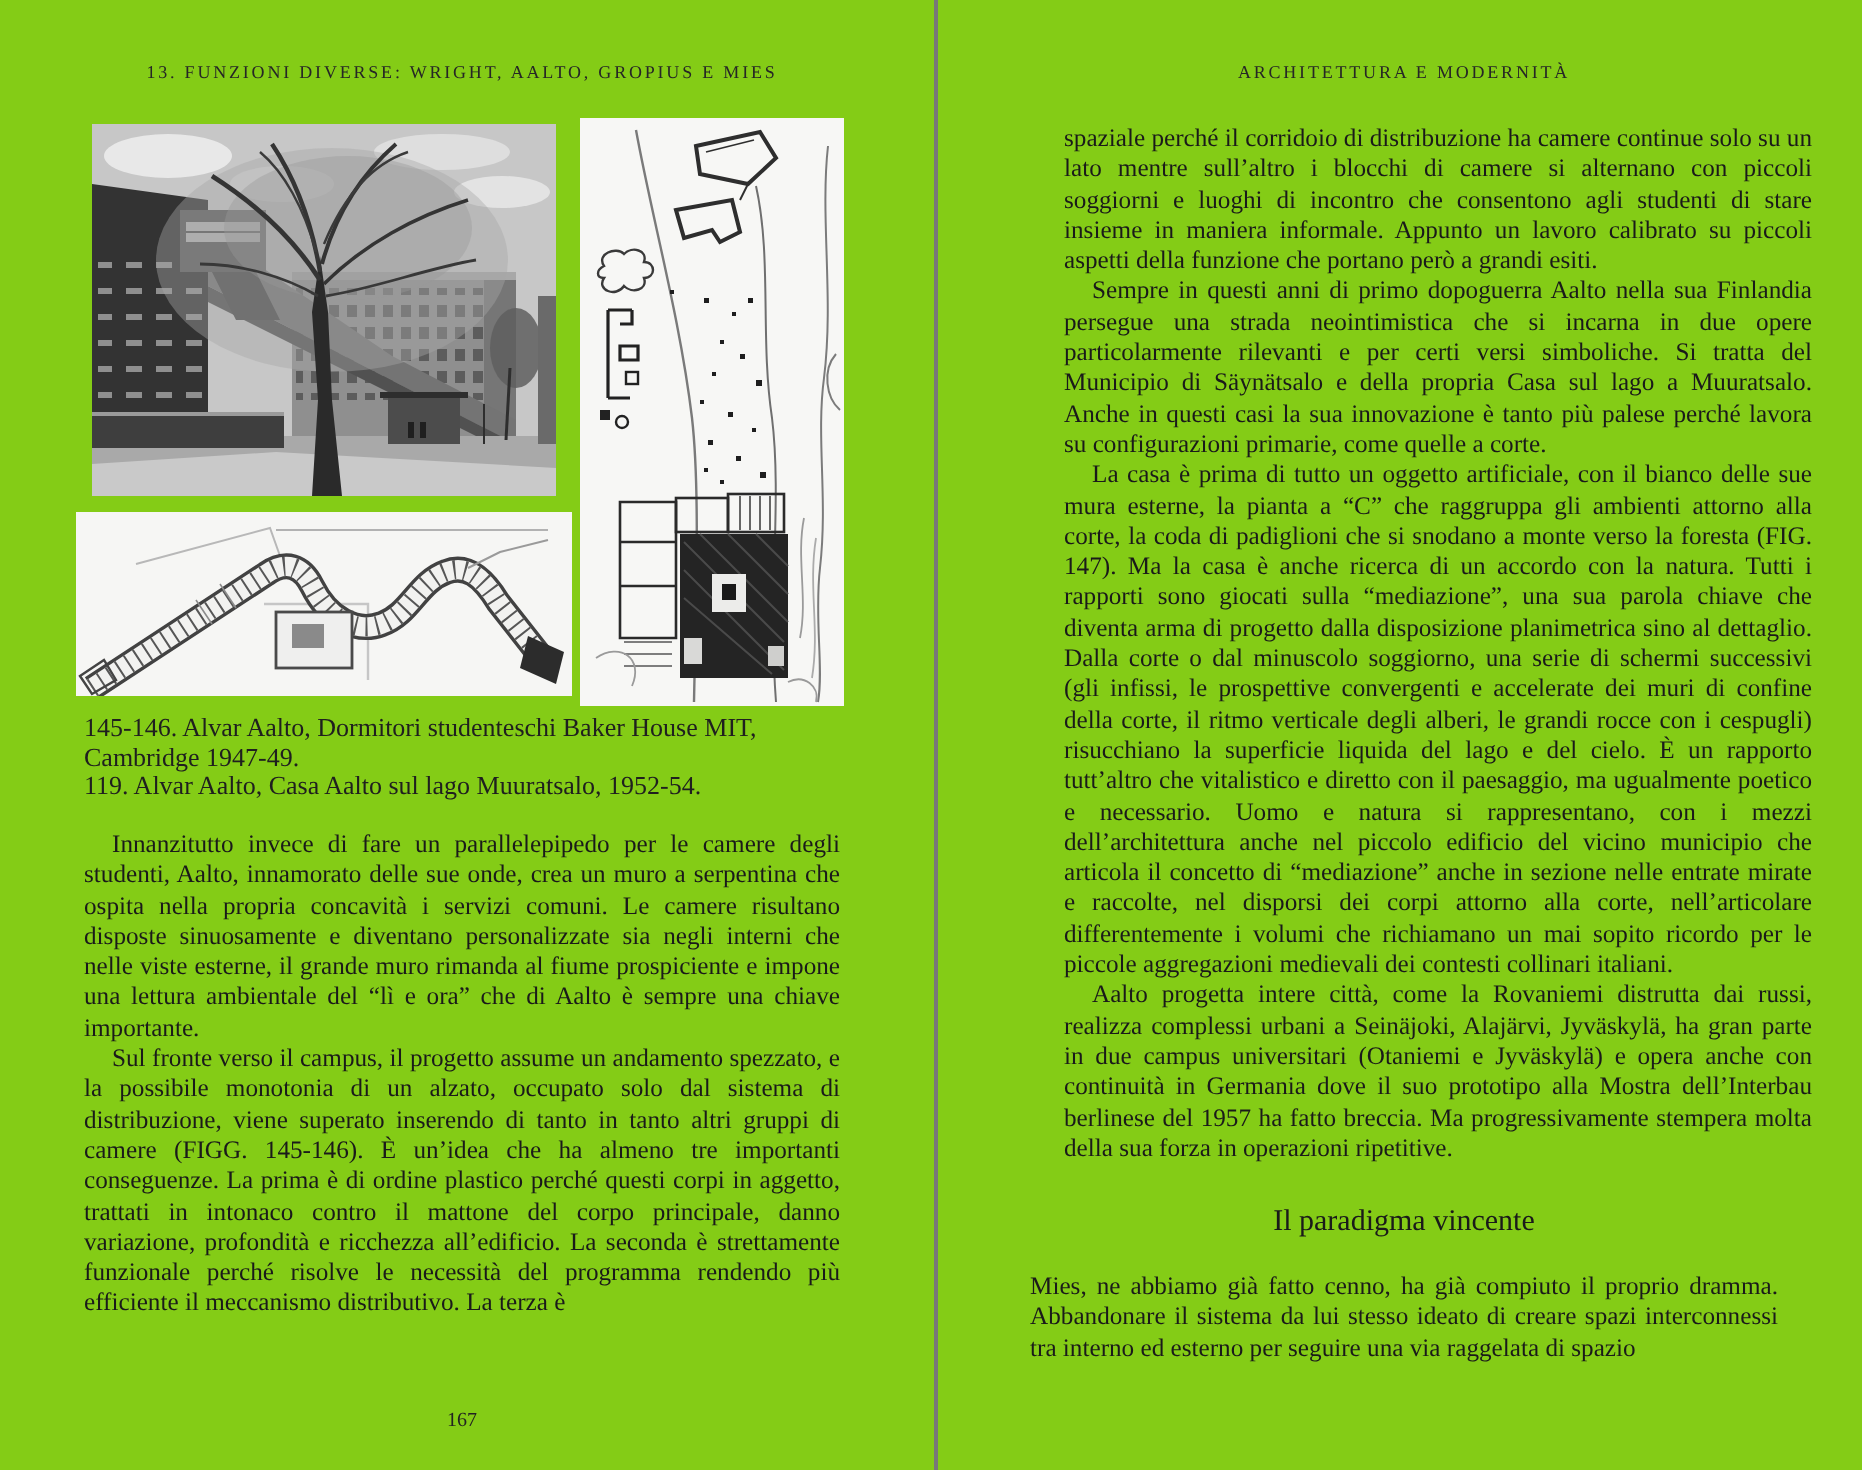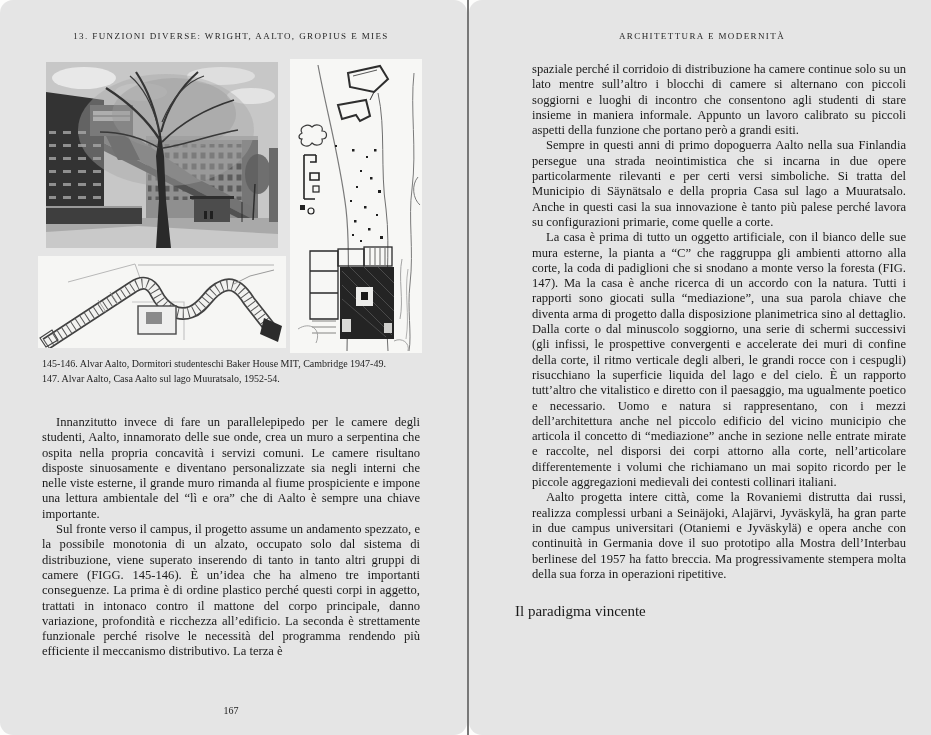--- a/index.html
+++ b/index.html
@@ -4,58 +4,58 @@
 <style>
   * { margin:0; padding:0; box-sizing:border-box; }
   html,body { width:931px; height:735px; }
   body {
     position:relative;
     background:#fdfdfc;
     font-family:"Liberation Serif","DejaVu Serif",serif;
     color:#1c1c1c;
     overflow:hidden;
   }
-  .page { position:absolute; top:0; height:735px; background:#e5e5e5;border-radius:13px; }
+  .page { position:absolute; top:0; height:735px; background:#84cc16; }
   .page-left  { left:0;   width:467px; }
   .page-right { left:469px; width:522px; }
   .spine { position:absolute; left:467px; top:0; width:2px; height:735px; background:#787878; }
 
   .running-head {
     position:absolute; text-align:center;
     font-size:9px; letter-spacing:1.4px; color:#262626;
     font-variant:small-caps;
   }
   .page-left  .running-head { left:42px; top:31px; width:378px; }
   .page-right .running-head { left:46px; top:31px; width:374px; }
 
   .fig { position:absolute; }
   .fig svg { display:block; width:100%; height:100%; }
   .fig-photo { left:46px;  top:62px;  width:232px; height:186px; }
   .fig-site  { left:290px; top:59px;  width:132px; height:294px; }
   .fig-plan  { left:38px;  top:256px; width:248px; height:92px; }
 
   .caption { position:absolute; left:42px; top:357px; width:380px; }
   .caption p {
-    font-size:10px; line-height:14.6px; text-align:left; color:#1f1f1f;
+    font-size:13px; line-height:14.6px; text-align:left; color:#1f1f1f;
   }
 
   .body-text { position:absolute; overflow:hidden; }
   .body-text p {
     font-size:12.6px; line-height:15.3px; text-align:justify;
     text-indent:14px; color:#1a1a1a;
   }
   .body-text p.cont { text-indent:0; }
 
   .page-left  .body-text { left:42px; top:415px; width:378px; height:278px; }
   .page-right .body-text.upper { left:63px; top:62px;  width:374px; height:542px; }
   .page-right .body-text.lower { left:46px; top:636px; width:374px; height:48px; }
 
   .section-heading {
     position:absolute; left:46px; top:603px; width:374px;
-    font-size:15px; color:#1a1a1a;
+    text-align:center; font-size:15px; color:#1a1a1a;
   }
 
   .page-number {
     position:absolute; top:705px; text-align:center;
     font-size:10px; color:#222;
   }
   .page-left  .page-number { left:42px; width:378px; }
   .page-right .page-number { left:46px; width:374px; }
 </style>
 </head>
@@ -196,21 +196,21 @@
       <rect x="108" y="56" width="16" height="12" fill="#8a8a8a"></rect>
       <polygon points="226,62 244,70 240,86 222,78" fill="#2c2c2c"></polygon>
       <polygon points="2,82 14,74 20,84 8,91" fill="none" stroke="#444" stroke-width="1.2"></polygon>
       <path d="M196,28 L212,20 L236,14" stroke="#9a9a9a" fill="none" stroke-width="1"></path>
       <path d="M60,44 l8,12 M72,36 l8,12" stroke="#8c8c8c" stroke-width="0.8"></path>
     </svg>
   </div>
 
   <div class="caption">
     <p>145-146. Alvar Aalto, Dormitori studenteschi Baker House MIT, Cambridge 1947-49.</p>
-    <p>147. Alvar Aalto, Casa Aalto sul lago Muuratsalo, 1952-54.</p>
+    <p>119. Alvar Aalto, Casa Aalto sul lago Muuratsalo, 1952-54.</p>
   </div>
 
   <div class="body-text">
     <p>Innanzitutto invece di fare un parallelepipedo per le camere degli studenti, Aalto, innamorato delle sue onde, crea un muro a serpentina che ospita nella propria concavità i servizi comuni. Le camere risultano disposte sinuosamente e diventano personalizzate sia negli interni che nelle viste esterne, il grande muro rimanda al fiume prospiciente e impone una lettura ambientale del “lì e ora” che di Aalto è sempre una chiave importante.</p>
     <p>Sul fronte verso il campus, il progetto assume un andamento spezzato, e la possibile monotonia di un alzato, occupato solo dal sistema di distribuzione, viene superato inserendo di tanto in tanto altri gruppi di camere (FIGG. 145-146). È un’idea che ha almeno tre importanti conseguenze. La prima è di ordine plastico perché questi corpi in aggetto, trattati in intonaco contro il mattone del corpo principale, danno variazione, profondità e ricchezza all’edificio. La seconda è strettamente funzionale perché risolve le necessità del programma rendendo più efficiente il meccanismo distributivo. La terza è</p>
   </div>
 
   <div class="page-number">167</div>
 </div>
 
@@ -222,14 +222,17 @@
 
   <div class="body-text upper">
     <p class="cont">spaziale perché il corridoio di distribuzione ha camere continue solo su un lato mentre sull’altro i blocchi di camere si alternano con piccoli soggiorni e luoghi di incontro che consentono agli studenti di stare insieme in maniera informale. Appunto un lavoro calibrato su piccoli aspetti della funzione che portano però a grandi esiti.</p>
     <p>Sempre in questi anni di primo dopoguerra Aalto nella sua Finlandia persegue una strada neointimistica che si incarna in due opere particolarmente rilevanti e per certi versi simboliche. Si tratta del Municipio di Säynätsalo e della propria Casa sul lago a Muuratsalo. Anche in questi casi la sua innovazione è tanto più palese perché lavora su configurazioni primarie, come quelle a corte.</p>
     <p>La casa è prima di tutto un oggetto artificiale, con il bianco delle sue mura esterne, la pianta a “C” che raggruppa gli ambienti attorno alla corte, la coda di padiglioni che si snodano a monte verso la foresta (FIG. 147). Ma la casa è anche ricerca di un accordo con la natura. Tutti i rapporti sono giocati sulla “mediazione”, una sua parola chiave che diventa arma di progetto dalla disposizione planimetrica sino al dettaglio. Dalla corte o dal minuscolo soggiorno, una serie di schermi successivi (gli infissi, le prospettive convergenti e accelerate dei muri di confine della corte, il ritmo verticale degli alberi, le grandi rocce con i cespugli) risucchiano la superficie liquida del lago e del cielo. È un rapporto tutt’altro che vitalistico e diretto con il paesaggio, ma ugualmente poetico e necessario. Uomo e natura si rappresentano, con i mezzi dell’architettura anche nel piccolo edificio del vicino municipio che articola il concetto di “mediazione” anche in sezione nelle entrate mirate e raccolte, nel disporsi dei corpi attorno alla corte, nell’articolare differentemente i volumi che richiamano un mai sopito ricordo per le piccole aggregazioni medievali dei contesti collinari italiani.</p>
     <p>Aalto progetta intere città, come la Rovaniemi distrutta dai russi, realizza complessi urbani a Seinäjoki, Alajärvi, Jyväskylä, ha gran parte in due campus universitari (Otaniemi e Jyväskylä) e opera anche con continuità in Germania dove il suo prototipo alla Mostra dell’Interbau berlinese del 1957 ha fatto breccia. Ma progressivamente stempera molta della sua forza in operazioni ripetitive.</p>
   </div>
 
   <div class="section-heading">Il paradigma vincente</div>
 
+  <div class="body-text lower">
+    <p class="cont">Mies, ne abbiamo già fatto cenno, ha già compiuto il proprio dramma. Abbandonare il sistema da lui stesso ideato di creare spazi interconnessi tra interno ed esterno per seguire una via raggelata di spazio</p>
+  </div>
 
 </div>
 
 </body></html>

